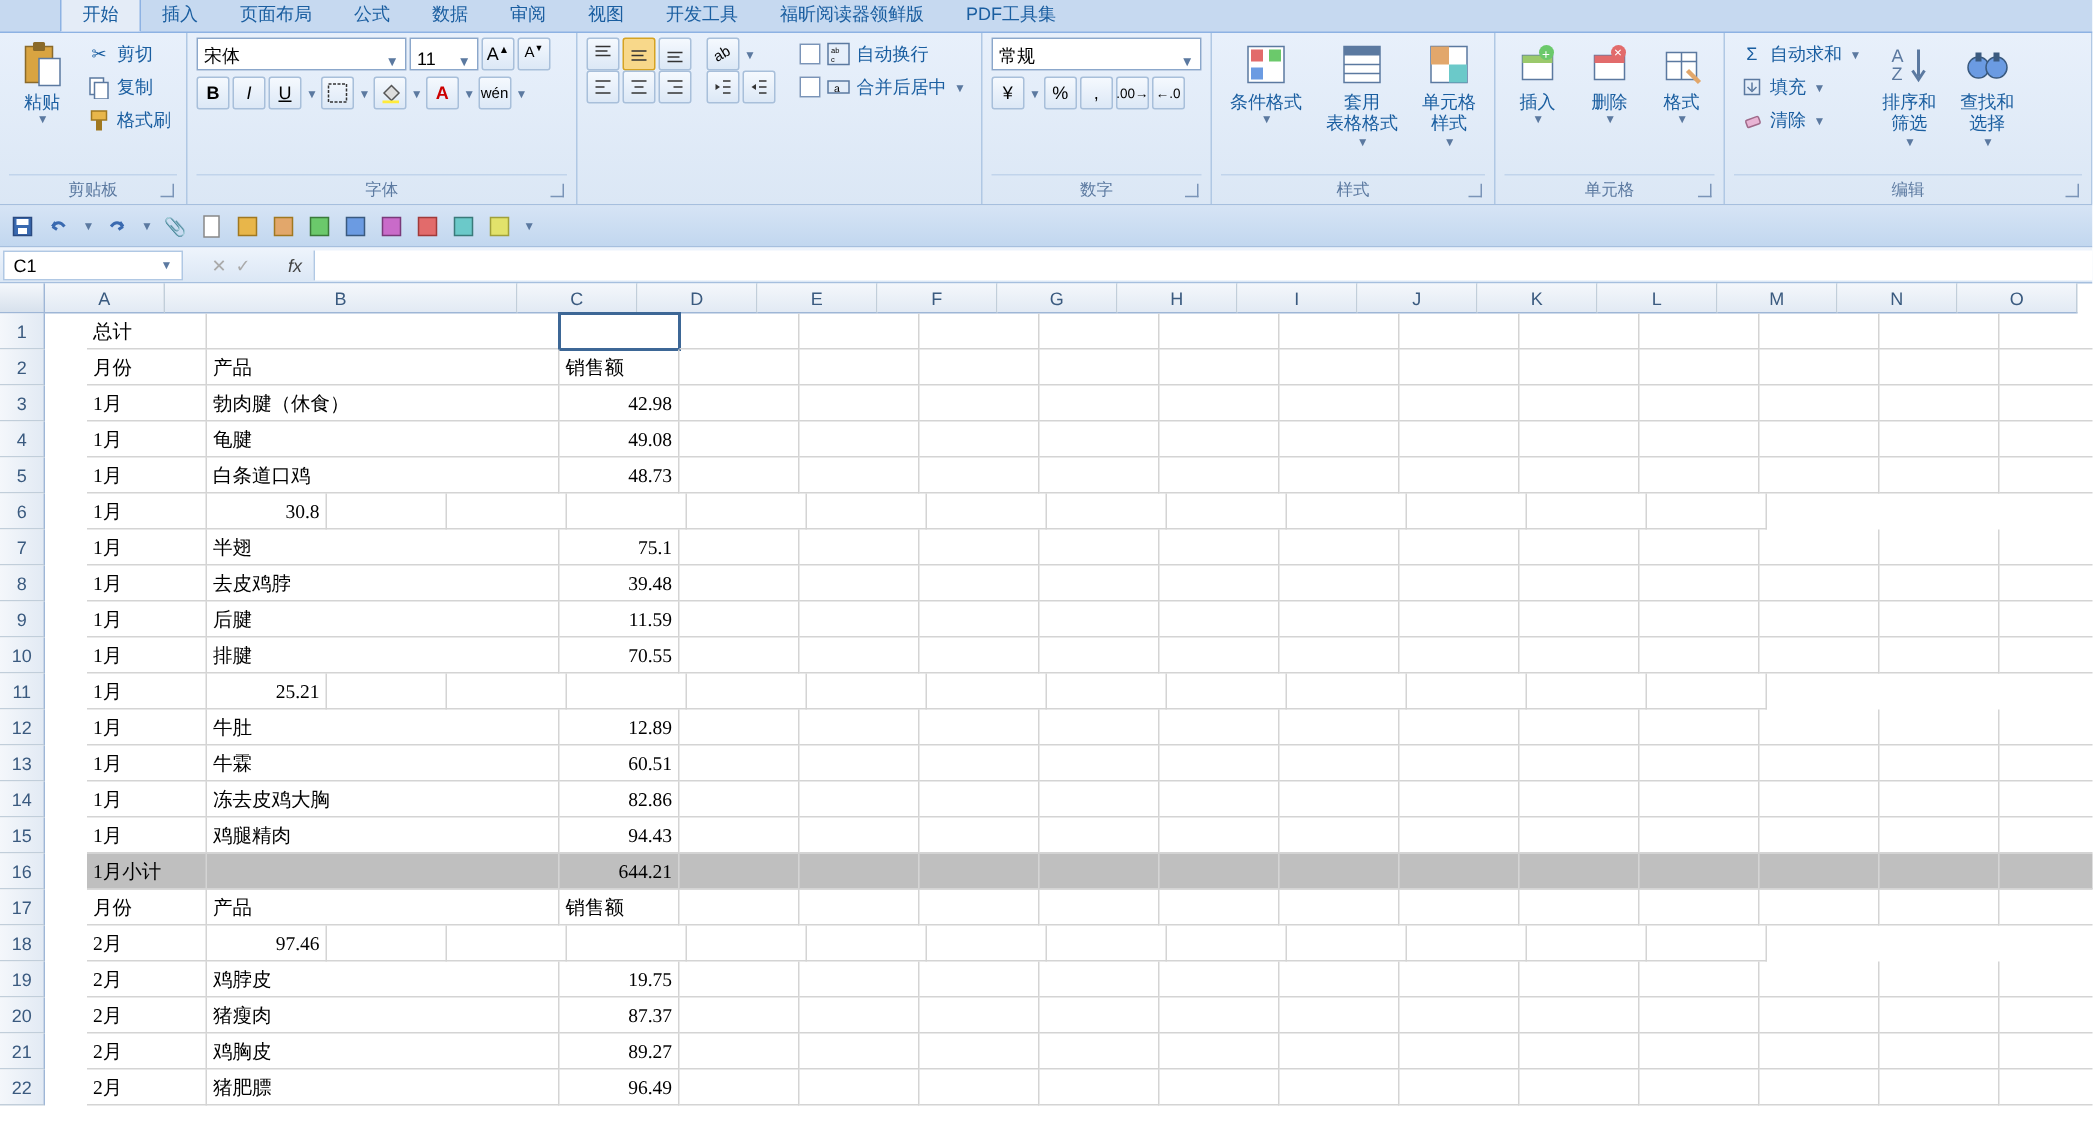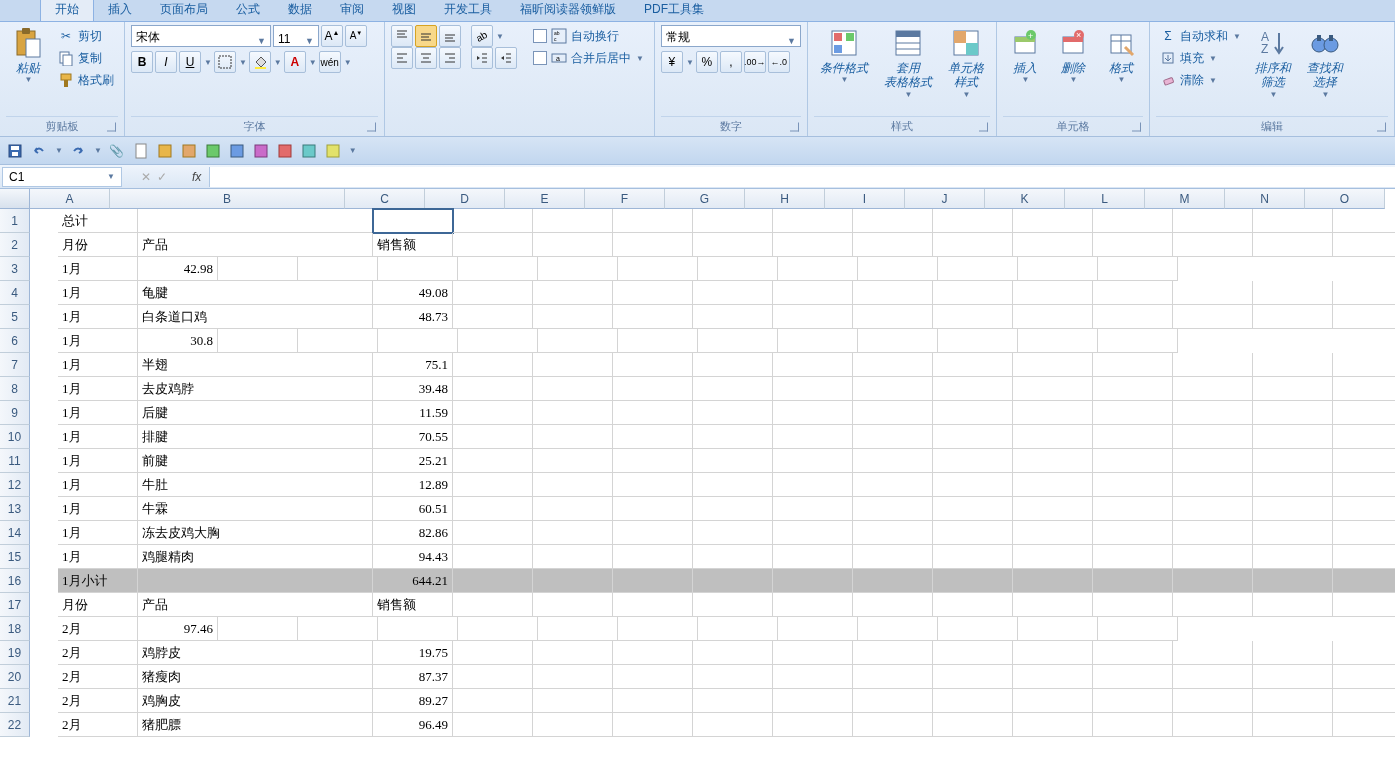--- a/index.html
+++ b/index.html
@@ -10,21 +10,21 @@
 .tab.active { background: #e4ecf7; border: 1px solid #8db2e3; border-bottom: none; border-radius: 3px 3px 0 0; }
 
 .ribbon { display: flex; height: 115px; background: linear-gradient(#e8f0fb, #dbe7f5); border-bottom: 1px solid #a6bfde; }
 .ribbon-group { border-right: 1px solid #b0c8e4; display: flex; flex-direction: column; padding: 3px 6px 0 6px; position: relative; }
 .ribbon-group-title { text-align: center; font-size: 11px; color: #5b79a0; padding: 2px 0; border-top: 1px solid #c1d4eb; margin-top: auto; position: relative; }
 .ribbon-group-title::after { content: ""; position: absolute; right: 2px; top: 50%; transform: translateY(-50%); width: 8px; height: 8px; border: 1px solid #7a94b8; border-left: none; border-top: none; }
 .ribbon-body { display: flex; flex: 1; gap: 4px; align-items: flex-start; }
 
 .btn-big { display: flex; flex-direction: column; align-items: center; justify-content: center; padding: 2px 6px; cursor: pointer; border-radius: 3px; min-width: 40px; }
 .btn-big .ico { width: 32px; height: 32px; display: flex; align-items: center; justify-content: center; }
-.btn-big .lbl { font-size: 12px; color: #1a5ea0; text-align: center; line-height: 1.2; margin-top: 2px; font-style: italic; }
+.btn-big .lbl { font-size: 12px; color: #1a5ea0; text-align: center; line-height: 1.2; margin-top: 2px; }
 .btn-sm { display: flex; align-items: center; gap: 4px; padding: 2px 4px; cursor: pointer; border-radius: 3px; font-size: 12px; color: #1a5ea0; height: 22px; }
 .btn-sm .ico { width: 16px; height: 16px; display: flex; align-items: center; justify-content: center; }
 .vcol { display: flex; flex-direction: column; gap: 0px; }
 .hrow { display: flex; gap: 2px; align-items: center; }
 
 .combo { background: #fff; border: 1px solid #8ba7cb; height: 22px; display: flex; align-items: flex-end; padding: 0 4px; font-size: 12px; cursor: pointer; }
 .combo .dd { margin-left: auto; color: #5b79a0; font-size: 9px; }
 .icon-btn-box { border: 1px solid #a8bfda; border-radius: 2px; width: 22px; height: 22px; display: flex; align-items: center; justify-content: center; cursor: pointer; background: linear-gradient(#f5f9fe,#dce8f6); }
 .icon-btn-box.sel { background: #f8d88a; border-color: #d6a322; }
 .dd-arrow { font-size: 8px; color: #5b79a0; margin-left: 1px; cursor: pointer; }
@@ -596,20 +596,21 @@
         <div class="cell" style="width:80px"></div>
         <div class="cell" style="width:80px"></div>
         <div class="cell" style="width:80px"></div>
         <div class="cell" style="width:80px"></div>
         <div class="cell" style="width:80px"></div>
         <div class="cell" style="width:80px"></div>
         <div class="cell" style="width:80px"></div>
       </div>
       <div class="crow">
         <div class="cell" style="width:80px">1月</div>
+        <div class="cell" style="width:235px">勃肉腱（休食）</div>
         <div class="cell num" style="width:80px">42.98</div>
         <div class="cell" style="width:80px"></div>
         <div class="cell" style="width:80px"></div>
         <div class="cell" style="width:80px"></div>
         <div class="cell" style="width:80px"></div>
         <div class="cell" style="width:80px"></div>
         <div class="cell" style="width:80px"></div>
         <div class="cell" style="width:80px"></div>
         <div class="cell" style="width:80px"></div>
         <div class="cell" style="width:80px"></div>
@@ -730,21 +731,20 @@
         <div class="cell" style="width:80px"></div>
         <div class="cell" style="width:80px"></div>
         <div class="cell" style="width:80px"></div>
         <div class="cell" style="width:80px"></div>
         <div class="cell" style="width:80px"></div>
         <div class="cell" style="width:80px"></div>
         <div class="cell" style="width:80px"></div>
       </div>
       <div class="crow">
         <div class="cell" style="width:80px">1月</div>
-        <div class="cell" style="width:235px">前腱</div>
         <div class="cell num" style="width:80px">25.21</div>
         <div class="cell" style="width:80px"></div>
         <div class="cell" style="width:80px"></div>
         <div class="cell" style="width:80px"></div>
         <div class="cell" style="width:80px"></div>
         <div class="cell" style="width:80px"></div>
         <div class="cell" style="width:80px"></div>
         <div class="cell" style="width:80px"></div>
         <div class="cell" style="width:80px"></div>
         <div class="cell" style="width:80px"></div>

